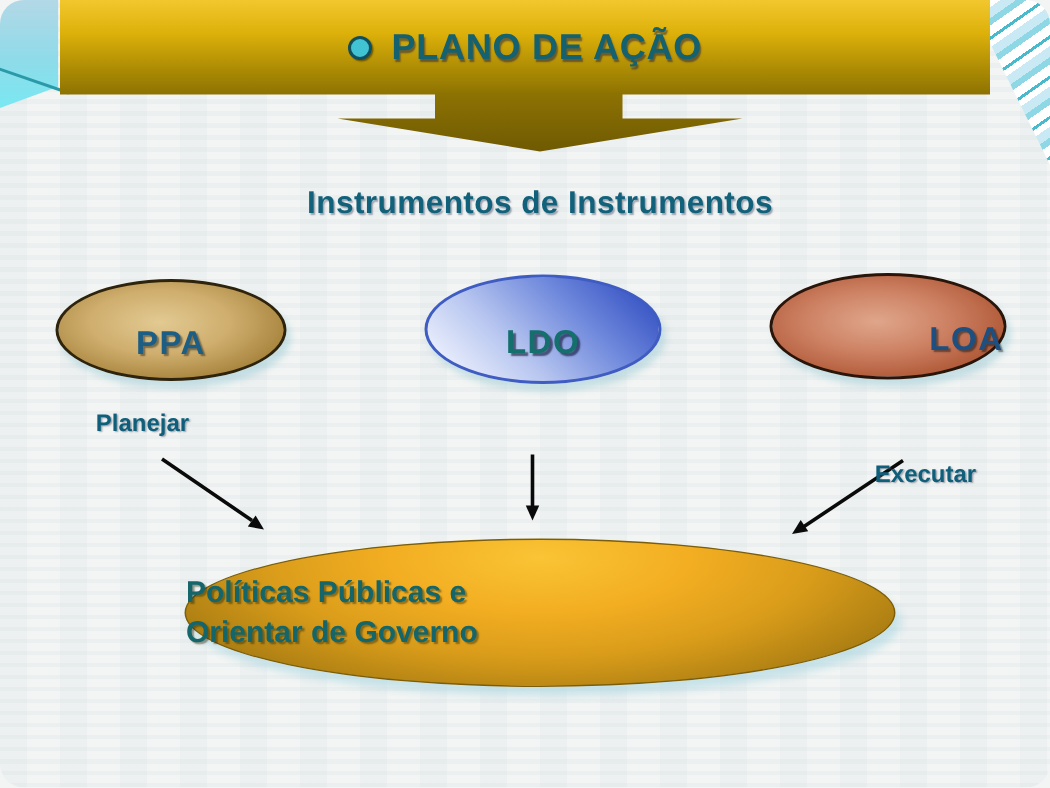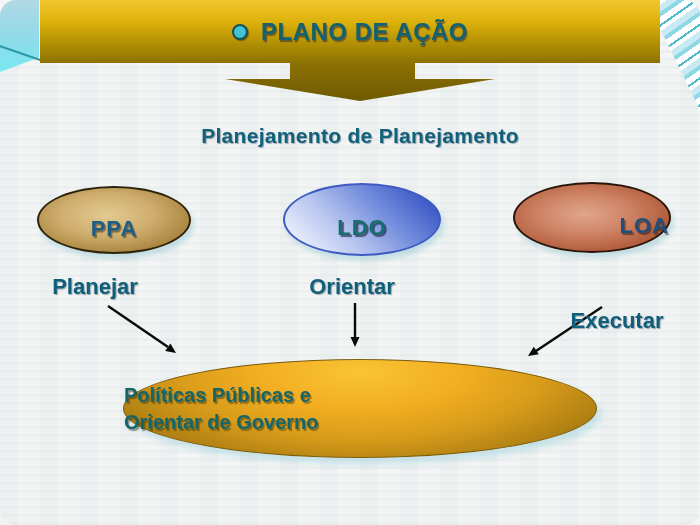--- a/index.html
+++ b/index.html
@@ -85,21 +85,21 @@
     left:513px;top:182px;width:154px;height:67px;
     background:radial-gradient(ellipse at 45% 45%, #dfa68b 0%, #cd8163 40%, #ad5634 78%, #99462a 100%);
     border:2px solid #2a150b;
     justify-content:flex-end;
   }
   .node-loa .node-label{color:#1d4f80;text-shadow:1.5px 1.5px 1px rgba(20,20,20,.5);}
 
   
   .action{
     position:absolute;top:274px;width:130px;text-align:center;
-    font-size:22px;font-weight:bold;color:#0f5f7a;
+    font-size:16px;font-weight:bold;color:#0f5f7a;
     text-shadow:1px 1px 1px rgba(90,100,120,.55);
   }
   .action-ppa{left:30px;}
   .action-ldo{left:287px;}
   .action-loa{left:552px;margin-top:34px;}
 
   
   .target{
     position:absolute;left:123px;top:359px;width:472px;height:97px;border-radius:50%;
     background:radial-gradient(ellipse at 50% 12%, #f9c435 0%, #f3ae22 30%, #d99c1a 55%, #a87c12 82%, #8a680f 100%);
@@ -145,34 +145,33 @@
       <line x1="355" y1="303" x2="355" y2="338"></line>
       <polygon points="355,347 350.5,337 359.5,337" stroke="none"></polygon>
     </g>
 
     <g stroke="#0a0a0a" stroke-width="2.4" fill="#0a0a0a">
       <line x1="602" y1="307" x2="536" y2="351"></line>
       <polygon points="528,356 533.8,346.7 538.8,354.2" stroke="none"></polygon>
     </g>
   </svg>
 
-  <h2 class="subtitle">Planejamento de Planejamento</h2>
+  <h2 class="subtitle">Instrumentos de Instrumentos</h2>
 
   <div class="node node-ppa">
     <span class="node-label">PPA</span>
   </div>
   <div class="node node-ldo">
     <span class="node-label">LDO</span>
   </div>
   <div class="node node-loa">
     <span class="node-label">LOA</span>
   </div>
 
   <div class="action action-ppa">Planejar</div>
-  <div class="action action-ldo">Orientar</div>
   <div class="action action-loa">Executar</div>
 
   <div class="target">
     <div class="target-line">Políticas Públicas e</div>
     <div class="target-line">Orientar de Governo</div>
   </div>
 
 </div>
 
 </body></html>

